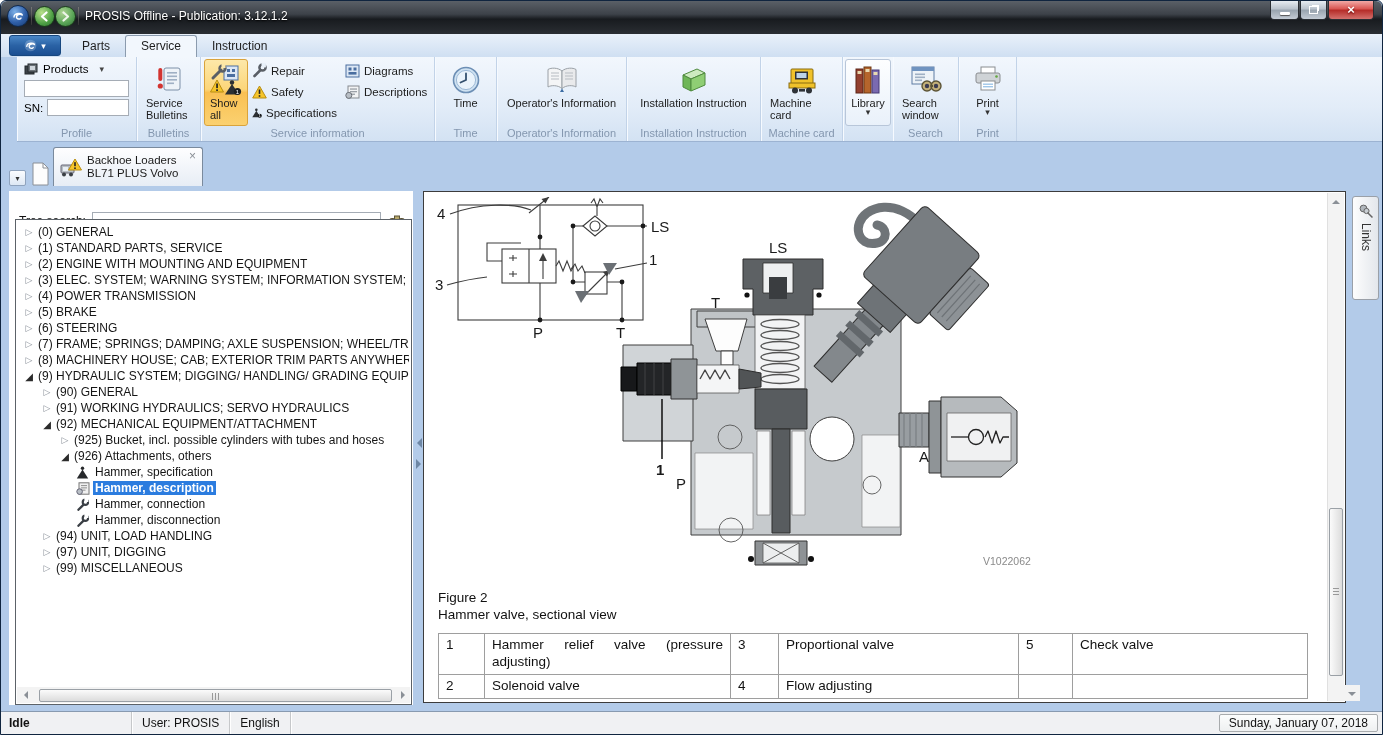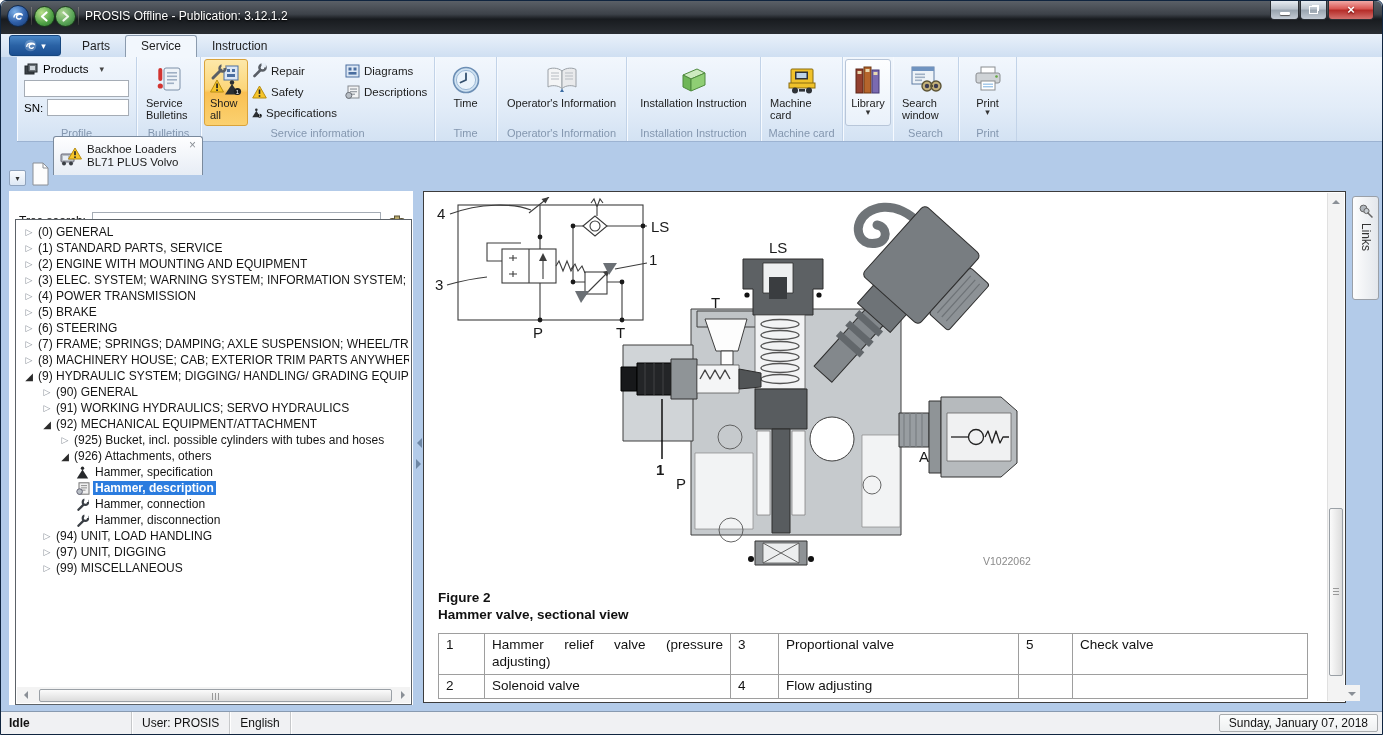--- a/index.html
+++ b/index.html
@@ -74,21 +74,21 @@
   .si-cols { display:flex; align-items:flex-start; }
   .si-col { display:flex; flex-direction:column; margin-top:1px; }
   .dd-under { font-size:9px; color:#333; line-height:7px; }
 
   
   .docstrip { position:absolute; top:142px; left:0; right:0; height:44px; }
   .doc-left { position:absolute; left:8px; bottom:1px; display:flex; align-items:flex-end; gap:3px; }
   .tiny-dd { width:17px; height:16px; border:1px solid #8fa3bd; border-radius:2px;
     background:linear-gradient(#fbfdff,#dde8f4); font-size:8px; color:#333; cursor:default; }
   .page-btn { width:22px; height:24px; background:none; border:none; cursor:default; }
-  .doc-tab { position:absolute; left:52px; bottom:12px; width:150px; height:39px;
+  .doc-tab { position:absolute; left:52px; bottom:1px; width:150px; height:39px;
     background:linear-gradient(#fefefe,#e9effysta 0); background:linear-gradient(#fefeff,#e7edf5);
     border:1px solid #7a8a9d; border-bottom:none; border-radius:3px 3px 0 0;
     display:flex; align-items:center; padding:2px 6px; gap:5px; cursor:default; }
   .doc-tab .lines { font-size:11.5px; color:#1a1a1a; line-height:13px; }
   .doc-close { margin-left:auto; align-self:flex-start; color:#8a8f96; font-size:12px;
     line-height:12px; cursor:default; }
 
   
   .main { position:absolute; top:186px; left:0; right:0; bottom:23px; background:#b3cbe9; }
   .left-panel { position:absolute; left:8px; top:4px; width:404px; bottom:6px; background:#fff; }
@@ -119,21 +119,21 @@
     background:repeating-linear-gradient(90deg,#999 0 1px,transparent 1px 3px); transform:translateX(-50%); }
   .splitter { position:absolute; left:412px; top:4px; width:10px; bottom:6px; }
   .split-arrow { position:absolute; width:0; height:0; border:5px solid transparent; }
   .split-arrow.a-left { border-right-color:#6e87a5; top:247px; left:-1px; }
   .split-arrow.a-right { border-left-color:#6e87a5; top:268px; left:3px; }
 
   .content-panel { position:absolute; left:422px; top:4px; width:923px; bottom:8px;
     background:#fff; border:1px solid #3c3c3c; }
   .content-inner { position:absolute; inset:1px 18px 1px 1px; overflow:hidden; background:#fff; }
   figure.diagram { margin:4px 0 0 0; }
-  .caption { margin:6px 0 0 13px; font-size:13.5px; font-weight:bold; color:#111; line-height:17px; }
+  .caption { margin:6px 0 0 13px; font-size:13.5px; font-weight:normal; color:#111; line-height:17px; }
   table.parts { border-collapse:collapse; margin:10px 0 0 13px; width:870px; table-layout:fixed;
     font-size:13.5px; color:#111; }
   table.parts td { border:1px solid #9e9e9e; padding:2px 7px 4px; vertical-align:top; line-height:17px; }
   table.parts td.desc { text-align:justify; -moz-text-align-last:left; text-align-last:left; }
   .vscroll { position:absolute; top:1px; right:1px; bottom:1px; width:17px; background:#f3f3f3;
     border-left:1px solid #e0e0e0; }
   .vs-thumb { position:absolute; left:1px; right:1px; top:62%; height:33%;
     border:1px solid #9aa0a6; border-radius:2px; background:linear-gradient(90deg,#fbfbfb,#dcdcdc); cursor:default; }
   .vs-thumb::after { content:""; position:absolute; top:50%; left:3px; right:3px; height:8px;
     background:repeating-linear-gradient(#999 0 1px,transparent 1px 3px); transform:translateY(-50%); }

